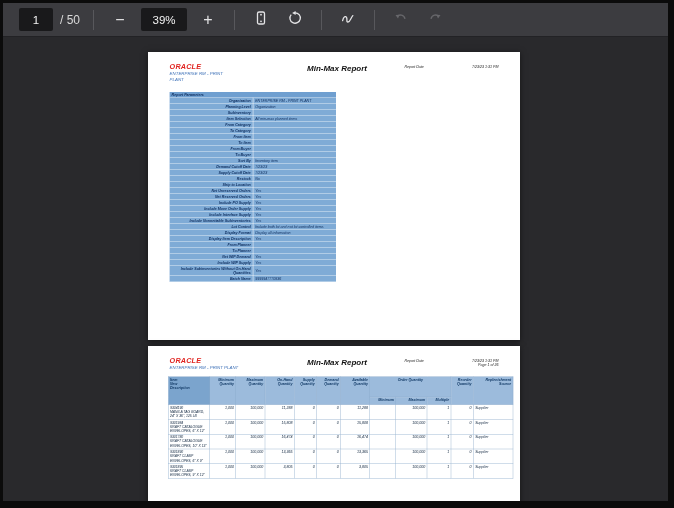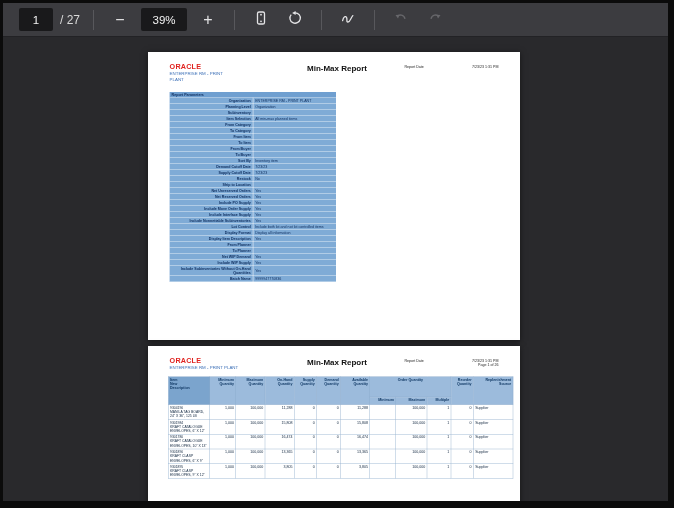--- a/index.html
+++ b/index.html
@@ -30,21 +30,21 @@
   .tb-sep { width:1px; height:20px; background:#58585c; margin:0 13px; }
   .tb-btn {
     width:26px; height:26px; display:flex; align-items:center; justify-content:center;
     background:none; border:none; color:#e4e4e6; cursor:default; padding:0;
   }
   .tb-btn.txt { font-size:16px; line-height:1; color:#e4e4e6; }
   .tb-btn svg { width:16px; height:16px; stroke:currentColor; stroke-width:1.3; fill:none; }
   .tb-btn.disabled { color:#67676b; }
   .tb-gap { width:8px; }
   
-  .viewer { position:absolute; top:34px; left:0; right:0; bottom:0; background:#29292c; overflow:hidden; }
+  .viewer { position:absolute; top:34px; left:0; right:0; bottom:0; background:#29292c; overflow:hidden;font-style:italic; }
   .page {
     position:absolute; left:145px; width:372px; height:288px; background:#ffffff;
     box-shadow:0 1px 6px rgba(0,0,0,.5); overflow:hidden;
   }
   .page-1 { top:15px; }
   .page-2 { top:309px; }
   .page-inner {
     width:930px; height:720px; transform:scale(0.4); transform-origin:0 0;
     position:relative; color:#111;
   }
@@ -84,21 +84,21 @@
   .mm tbody td.td-item { text-align:left; font-size:8.5px; line-height:1.25; }
   .mm tbody td.td-src { text-align:left; }
 </style>
 </head>
 <body>
 
 <div class="screen">
 
   <div class="toolbar">
     <input class="tb-box page-box" value="1" style="">
-    <span>/ 27</span>
+    <span>/ 50</span>
     <div class="tb-sep"></div>
     <button class="tb-btn txt">−</button>
     <input class="tb-box zoom-box" value="39%" style="">
     <button class="tb-btn txt">+</button>
     <div class="tb-sep"></div>
     <button class="tb-btn">
       <span>
         <svg viewBox="0 0 16 16">
             <rect x="4.5" y="2" width="7" height="12" rx="1.6"></rect>
             <circle cx="8" cy="4.7" r="0.9" fill="currentColor" stroke="none"></circle>

